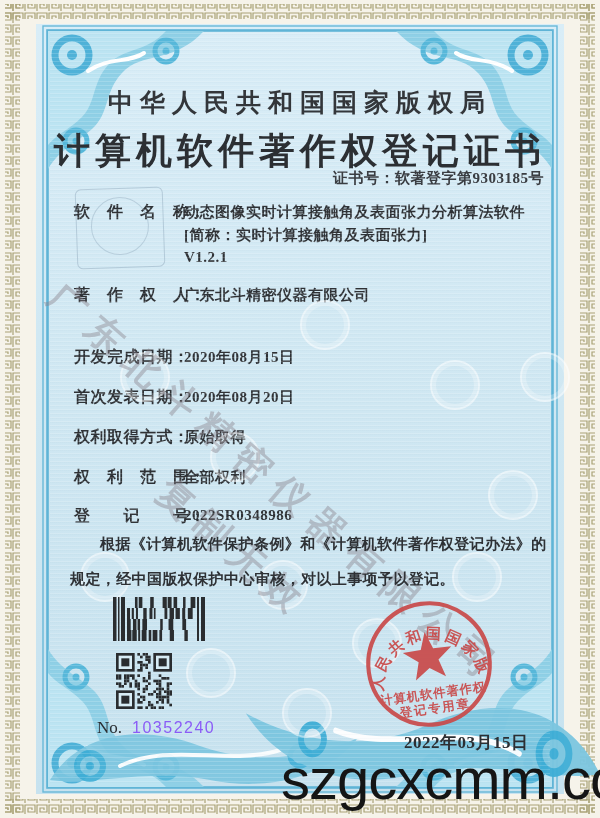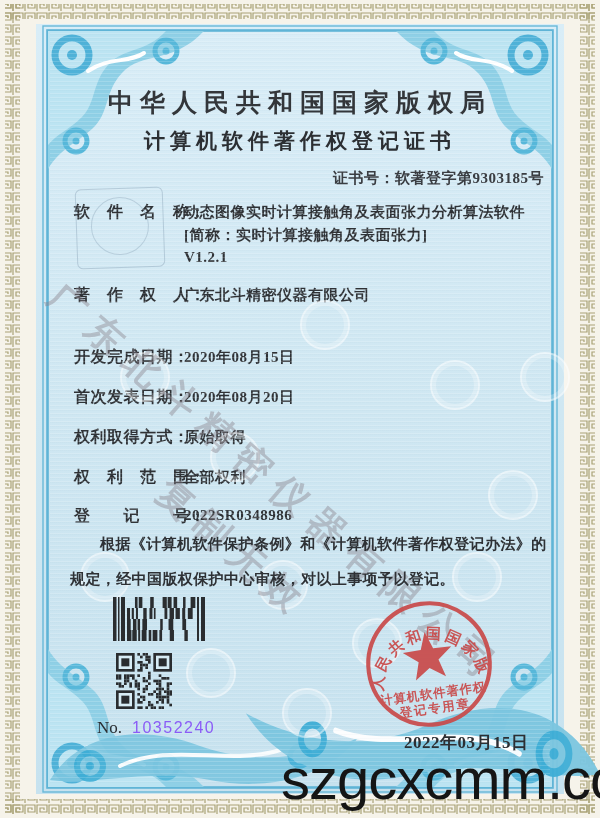--- a/index.html
+++ b/index.html
@@ -35,21 +35,21 @@
     transform-origin:0 0;pointer-events:none;
   }
   .wm-company{left:70px;top:272px;font-size:37px;letter-spacing:12px;transform:rotate(41deg);}
   .wm-notice{left:178px;top:468px;font-size:37px;letter-spacing:10px;transform:rotate(41deg);}
   .issuer{
     left:0;top:86px;width:600px;text-align:center;z-index:3;
     font-size:25px;letter-spacing:7px;color:#33363a;font-weight:600;
   }
   .cert-title{
     left:0;top:127px;width:600px;text-align:center;z-index:3;
-    font-size:21px;letter-spacing:5px;color:#2c2f33;font-weight:bold;
+    font-size:36px;letter-spacing:5px;color:#2c2f33;font-weight:bold;
   }
   .cert-no{
     right:56px;top:169px;z-index:3;font-size:15px;color:#3a3d42;font-weight:600;letter-spacing:.5px;
   }
   .row{z-index:3;}
   .lbl{
     position:absolute;left:74px;font-size:16px;font-weight:bold;color:#2e3135;
     white-space:pre;letter-spacing:.5px;
   }
   .val{

